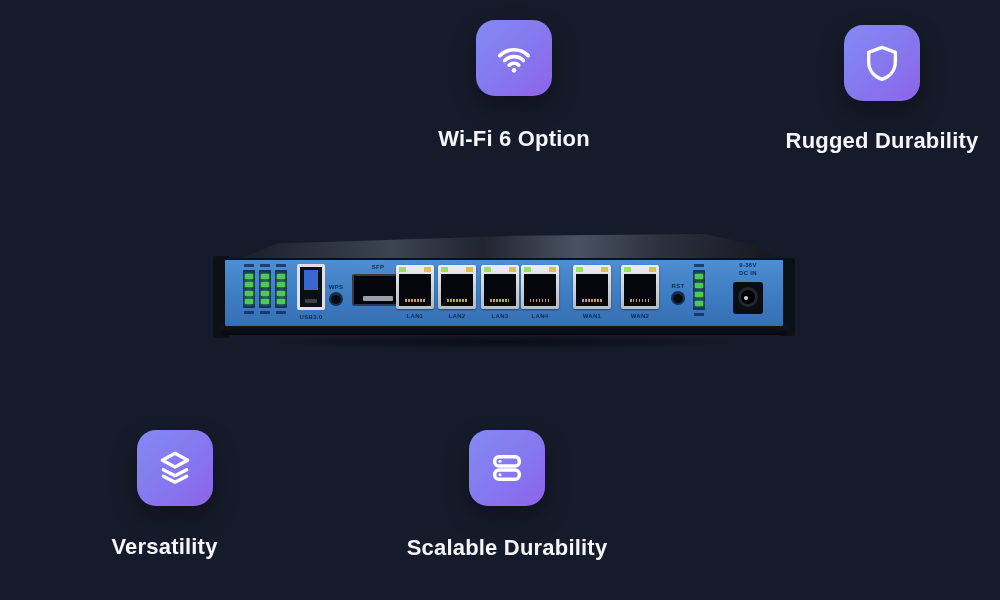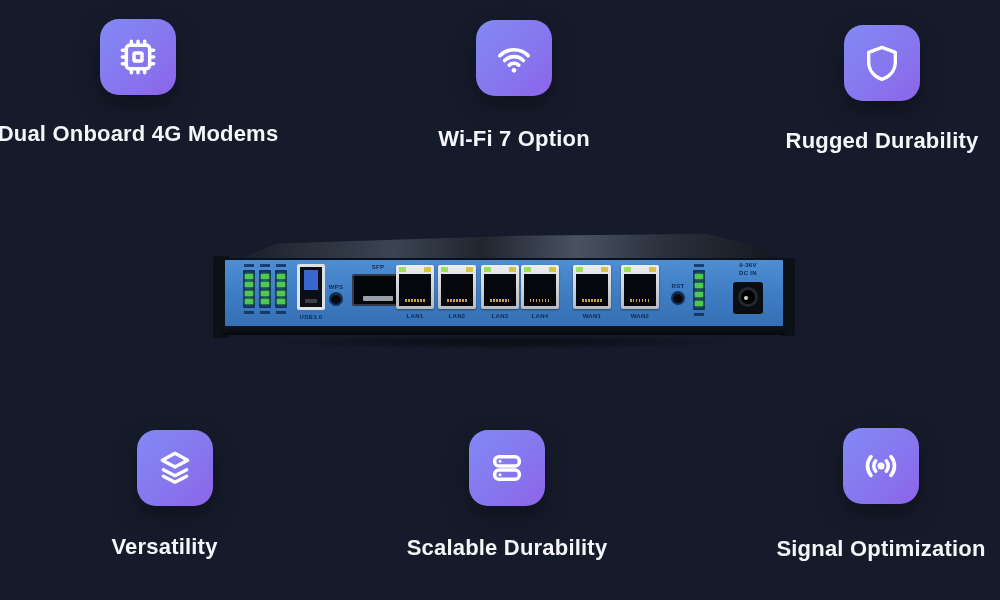--- a/index.html
+++ b/index.html
@@ -95,41 +95,31 @@
   }
   .dc-jack { width:30px; height:32px; background:#0a0d12; border-radius:3px; }
   .dc-jack .barrel { position:absolute; left:5px; top:5px; width:20px; height:20px; border-radius:50%; background:#000; border:3px solid #23272f; }
   .dc-jack .pinhole { position:absolute; left:11px; top:14px; width:4px; height:4px; border-radius:50%; background:#cfd3d9; }
 </style>
 </head>
 <body>
 
 <div class="stage">
 
-  <div class="feature" id="f1">
-    <div class="tile">
-      <svg viewBox="0 0 24 24" fill="none" stroke="#ffffff" stroke-width="2.1" stroke-linecap="round" stroke-linejoin="round">
-        <rect x="5" y="5" width="14" height="14" rx="2"></rect>
-        <rect x="9.6" y="9.6" width="4.8" height="4.8" rx="0.8"></rect>
-        <path d="M8 5V2.6 M12 5V2.6 M16 5V2.6 M8 21.4V19 M12 21.4V19 M16 21.4V19 M5 8H2.6 M5 12H2.6 M5 16H2.6 M21.4 8H19 M21.4 12H19 M21.4 16H19"></path>
-      </svg>
-    </div>
-    <div class="feature-label">Dual Onboard 4G Modems</div>
-  </div>
 
   <div class="feature" id="f2">
     <div class="tile">
       <svg viewBox="0 0 24 24" fill="none" stroke="#ffffff" stroke-width="2.2" stroke-linecap="round">
         <path d="M3.5 10.6 A12 12 0 0 1 20.5 10.6"></path>
         <path d="M6.4 13.5 A8 8 0 0 1 17.6 13.5"></path>
         <path d="M9.2 16.3 A4 4 0 0 1 14.8 16.3"></path>
         <circle cx="12" cy="19.4" r="1.4" fill="#ffffff" stroke="none"></circle>
       </svg>
     </div>
-    <div class="feature-label">Wi-Fi 7 Option</div>
+    <div class="feature-label">Wi-Fi 6 Option</div>
   </div>
 
   <div class="feature" id="f3">
     <div class="tile">
       <svg viewBox="0 0 24 24" fill="none" stroke="#ffffff" stroke-width="2" stroke-linecap="round" stroke-linejoin="round">
         <path d="M12 2.6 L20 5.6 V11.2 C20 16.6 16.6 20.4 12 21.8 C7.4 20.4 4 16.6 4 11.2 V5.6 Z"></path>
       </svg>
     </div>
     <div class="feature-label">Rugged Durability</div>
   </div>
@@ -150,32 +140,20 @@
       <svg viewBox="0 0 24 24" fill="none" stroke="#ffffff" stroke-width="2.1" stroke-linecap="round" stroke-linejoin="round">
         <rect x="4.6" y="5.2" width="14.8" height="5.6" rx="2.6"></rect>
         <rect x="4.6" y="13.2" width="14.8" height="5.6" rx="2.6"></rect>
         <circle cx="7.8" cy="8" r="0.9" fill="#ffffff" stroke="none"></circle>
         <circle cx="7.8" cy="16" r="0.9" fill="#ffffff" stroke="none"></circle>
       </svg>
     </div>
     <div class="feature-label">Scalable Durability</div>
   </div>
 
-  <div class="feature" id="f6">
-    <div class="tile">
-      <svg viewBox="0 0 24 24" fill="none" stroke="#ffffff" stroke-width="2.2" stroke-linecap="round">
-        <circle cx="12" cy="12" r="2.1" fill="#ffffff" stroke="none"></circle>
-        <path d="M8.8 8.9 A5 5 0 0 0 8.8 15.1"></path>
-        <path d="M6 6.4 A8.6 8.6 0 0 0 6 17.6"></path>
-        <path d="M15.2 8.9 A5 5 0 0 1 15.2 15.1"></path>
-        <path d="M18 6.4 A8.6 8.6 0 0 1 18 17.6"></path>
-      </svg>
-    </div>
-    <div class="feature-label">Signal Optimization</div>
-  </div>
 
   <div class="router">
     <div class="chassis-top"></div>
     <div class="cap-left"></div>
     <div class="cap-right"></div>
     <div class="faceplate"></div>
     <div class="chassis-bottom"></div>
     <div class="device-shadow"></div>
 
     <div class="face-item led-bank" style="left:30px; top:36px;">

